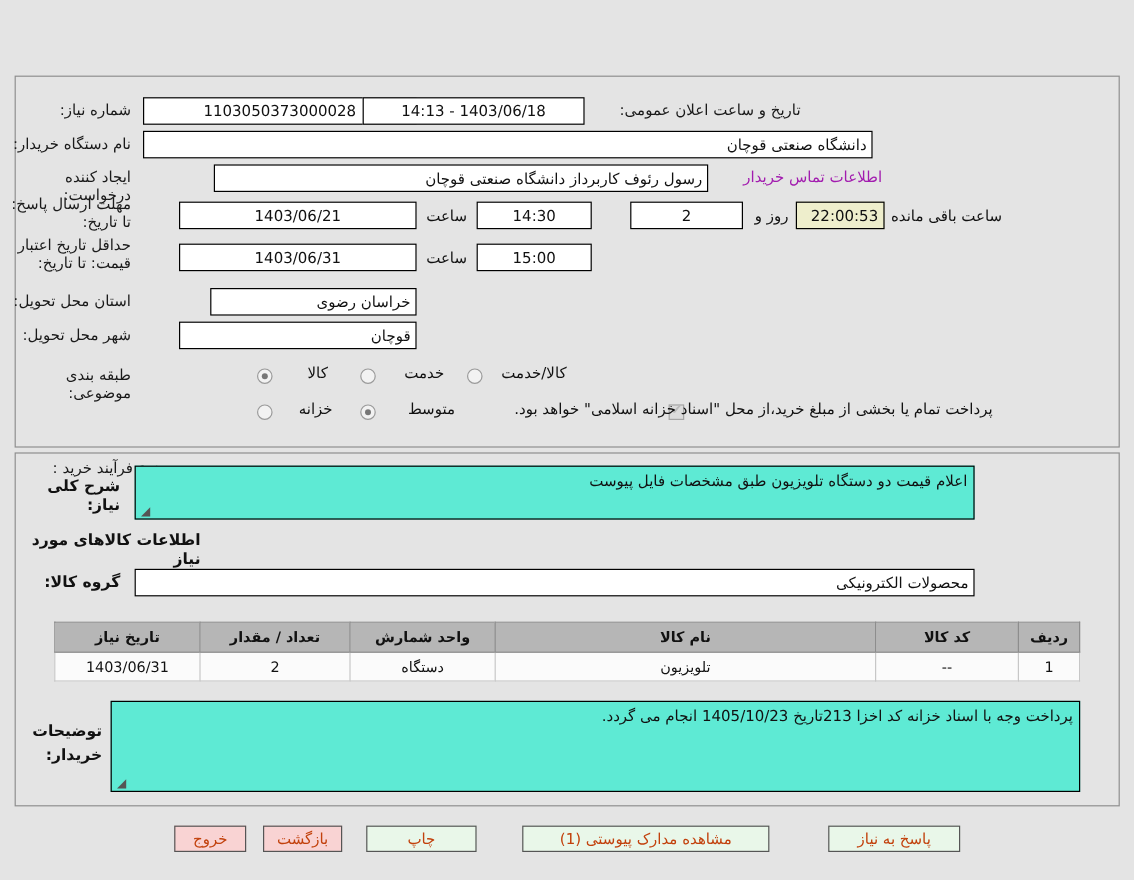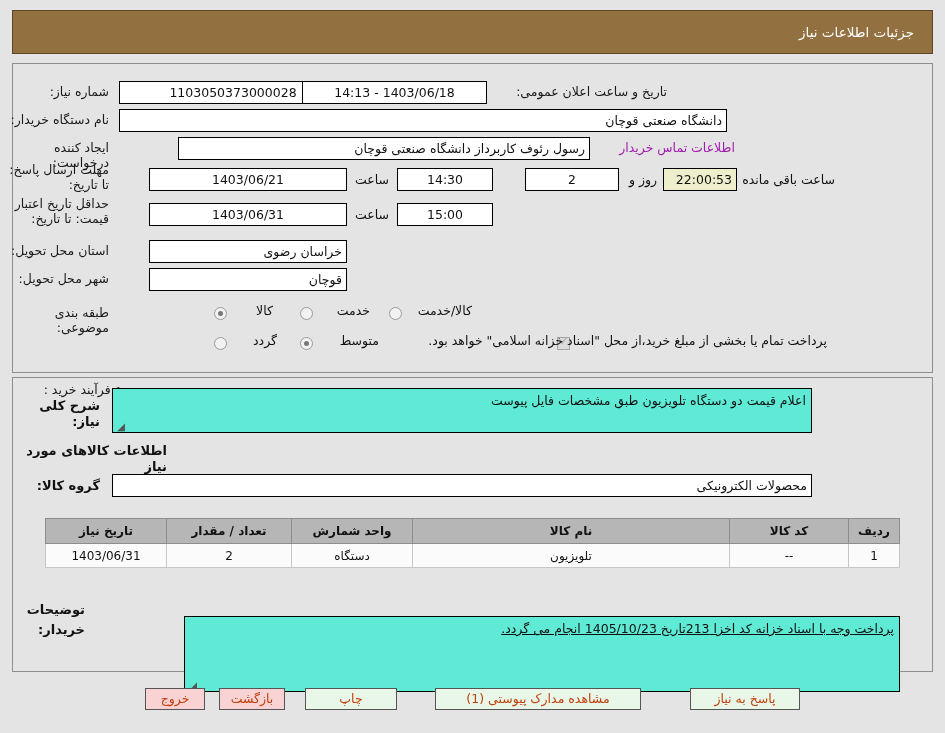--- a/index.html
+++ b/index.html
@@ -246,23 +246,20 @@
   }
   .btn.green { background: #e9f7e9; }
   .btn.pink  { background: #f9d3d3; }
 </style>
 </head>
 <body>
 
 <div id="page">
 
 
-  <div class="titlebar">
-    <span class="t-label">جزئیات اطلاعات نیاز</span>
-  </div>
 
   <div class="panel" id="panel-top"></div>
 
   <div class="lbl" style="right:836px; top:84px; width:92px;">شماره نیاز:</div>
   <div class="fld center" style="right:598px; top:81px; width:228px;">1103050373000028</div>
 
   <div class="lbl" style="right:278px; top:84px; width:175px; text-align:right;">تاریخ و ساعت اعلان عمومی:</div>
   <div class="fld center" style="right:458px; top:81px; width:185px;">1403/06/18 - 14:13</div>
 
   <div class="lbl" style="right:836px; top:112px; width:100px;">نام دستگاه خریدار:</div>
@@ -280,36 +277,36 @@
   <div class="txt" style="right:288px; top:172px;">روز و</div>
   <div class="fld timer" style="right:208px; top:168px; width:74px;padding-left:34px;">22:00:53</div>
   <div class="txt" style="right:110px; top:172px;">ساعت باقی مانده</div>
 
   <div class="lbl" style="right:836px; top:196px; width:100px;">حداقل تاریخ اعتبار قیمت: تا تاریخ:</div>
   <div class="fld center" style="right:598px; top:203px; width:198px;">1403/06/31</div>
   <div class="txt" style="right:556px; top:207px;">ساعت</div>
   <div class="fld center" style="right:452px; top:203px; width:96px;">15:00</div>
 
   <div class="lbl" style="right:836px; top:243px; width:100px;">استان محل تحویل:</div>
-  <div class="fld right" style="right:598px; top:240px; width:198px;margin-left:29px;">خراسان رضوی</div>
+  <div class="fld right" style="right:598px; top:240px; width:172px;margin-left:29px;">خراسان رضوی</div>
 
   <div class="lbl" style="right:836px; top:271px; width:100px;">شهر محل تحویل:</div>
   <div class="fld right" style="right:598px; top:268px; width:198px;">قوچان</div>
 
   <div class="lbl" style="right:836px; top:305px; width:110px;">طبقه بندی موضوعی:</div>
   <div class="radio on" style="right:718px; top:307px;"></div>
   <div class="txt" style="right:672px; top:303px;">کالا</div>
   <div class="radio" style="right:632px; top:307px;"></div>
   <div class="txt" style="right:575px; top:303px;">خدمت</div>
   <div class="radio" style="right:543px; top:307px;"></div>
   <div class="txt" style="right:473px; top:303px;">کالا/خدمت</div>
 
   <div class="lbl" style="right:813px; top:334px; width:110px;margin-top:48px;">نوع فرآیند خرید :</div>
   <div class="radio" style="right:718px; top:337px;"></div>
-  <div class="txt" style="right:668px; top:333px;">گردد</div>
+  <div class="txt" style="right:668px; top:333px;">خزانه</div>
   <div class="radio on" style="right:632px; top:337px;"></div>
   <div class="txt" style="right:566px; top:333px;">متوسط</div>
 
   <div class="chk" style="right:375px; top:337px;"></div>
   <div class="txt" style="right:118px; top:333px;">پرداخت تمام یا بخشی از مبلغ خرید،از محل "اسناد خزانه اسلامی" خواهد بود.</div>
 
   <div class="panel" id="panel-bot"></div>
 
   <div class="lbl-b" style="right:845px; top:398px; width:85px;">شرح کلی نیاز:</div>
   <div class="area" style="right:133px; top:388px; width:700px; height:45px;">
@@ -339,21 +336,21 @@
         <td>--</td>
         <td>تلویزیون</td>
         <td>دستگاه</td>
         <td>2</td>
         <td>1403/06/31</td>
       </tr>
     </tbody>
   </table>
 
   <div class="lbl-b" style="right:860px; top:600px; width:70px; line-height:20px;">توضیحات خریدار:</div>
-  <div class="area" style="right:45px; top:616px; width:716px; height:76px;text-decoration:underline;">
+  <div class="area" style="right:45px; top:584px; width:808px; height:76px;">
     <span>پرداخت وجه با اسناد خزانه کد اخزا 213تاریخ 1405/10/23 انجام می گردد.</span>
     <span class="grip">◢</span>
   </div>
 
   <div class="btn green" style="right:145px; top:688px; width:110px;">پاسخ به نیاز</div>
   <div class="btn green" style="right:304px; top:688px; width:206px;">مشاهده مدارک پیوستی (1)</div>
   <div class="btn green" style="right:548px; top:688px; width:92px;">چاپ</div>
   <div class="btn pink" style="right:660px; top:688px; width:66px;">بازگشت</div>
   <div class="btn pink" style="right:740px; top:688px; width:60px;">خروج</div>
 

